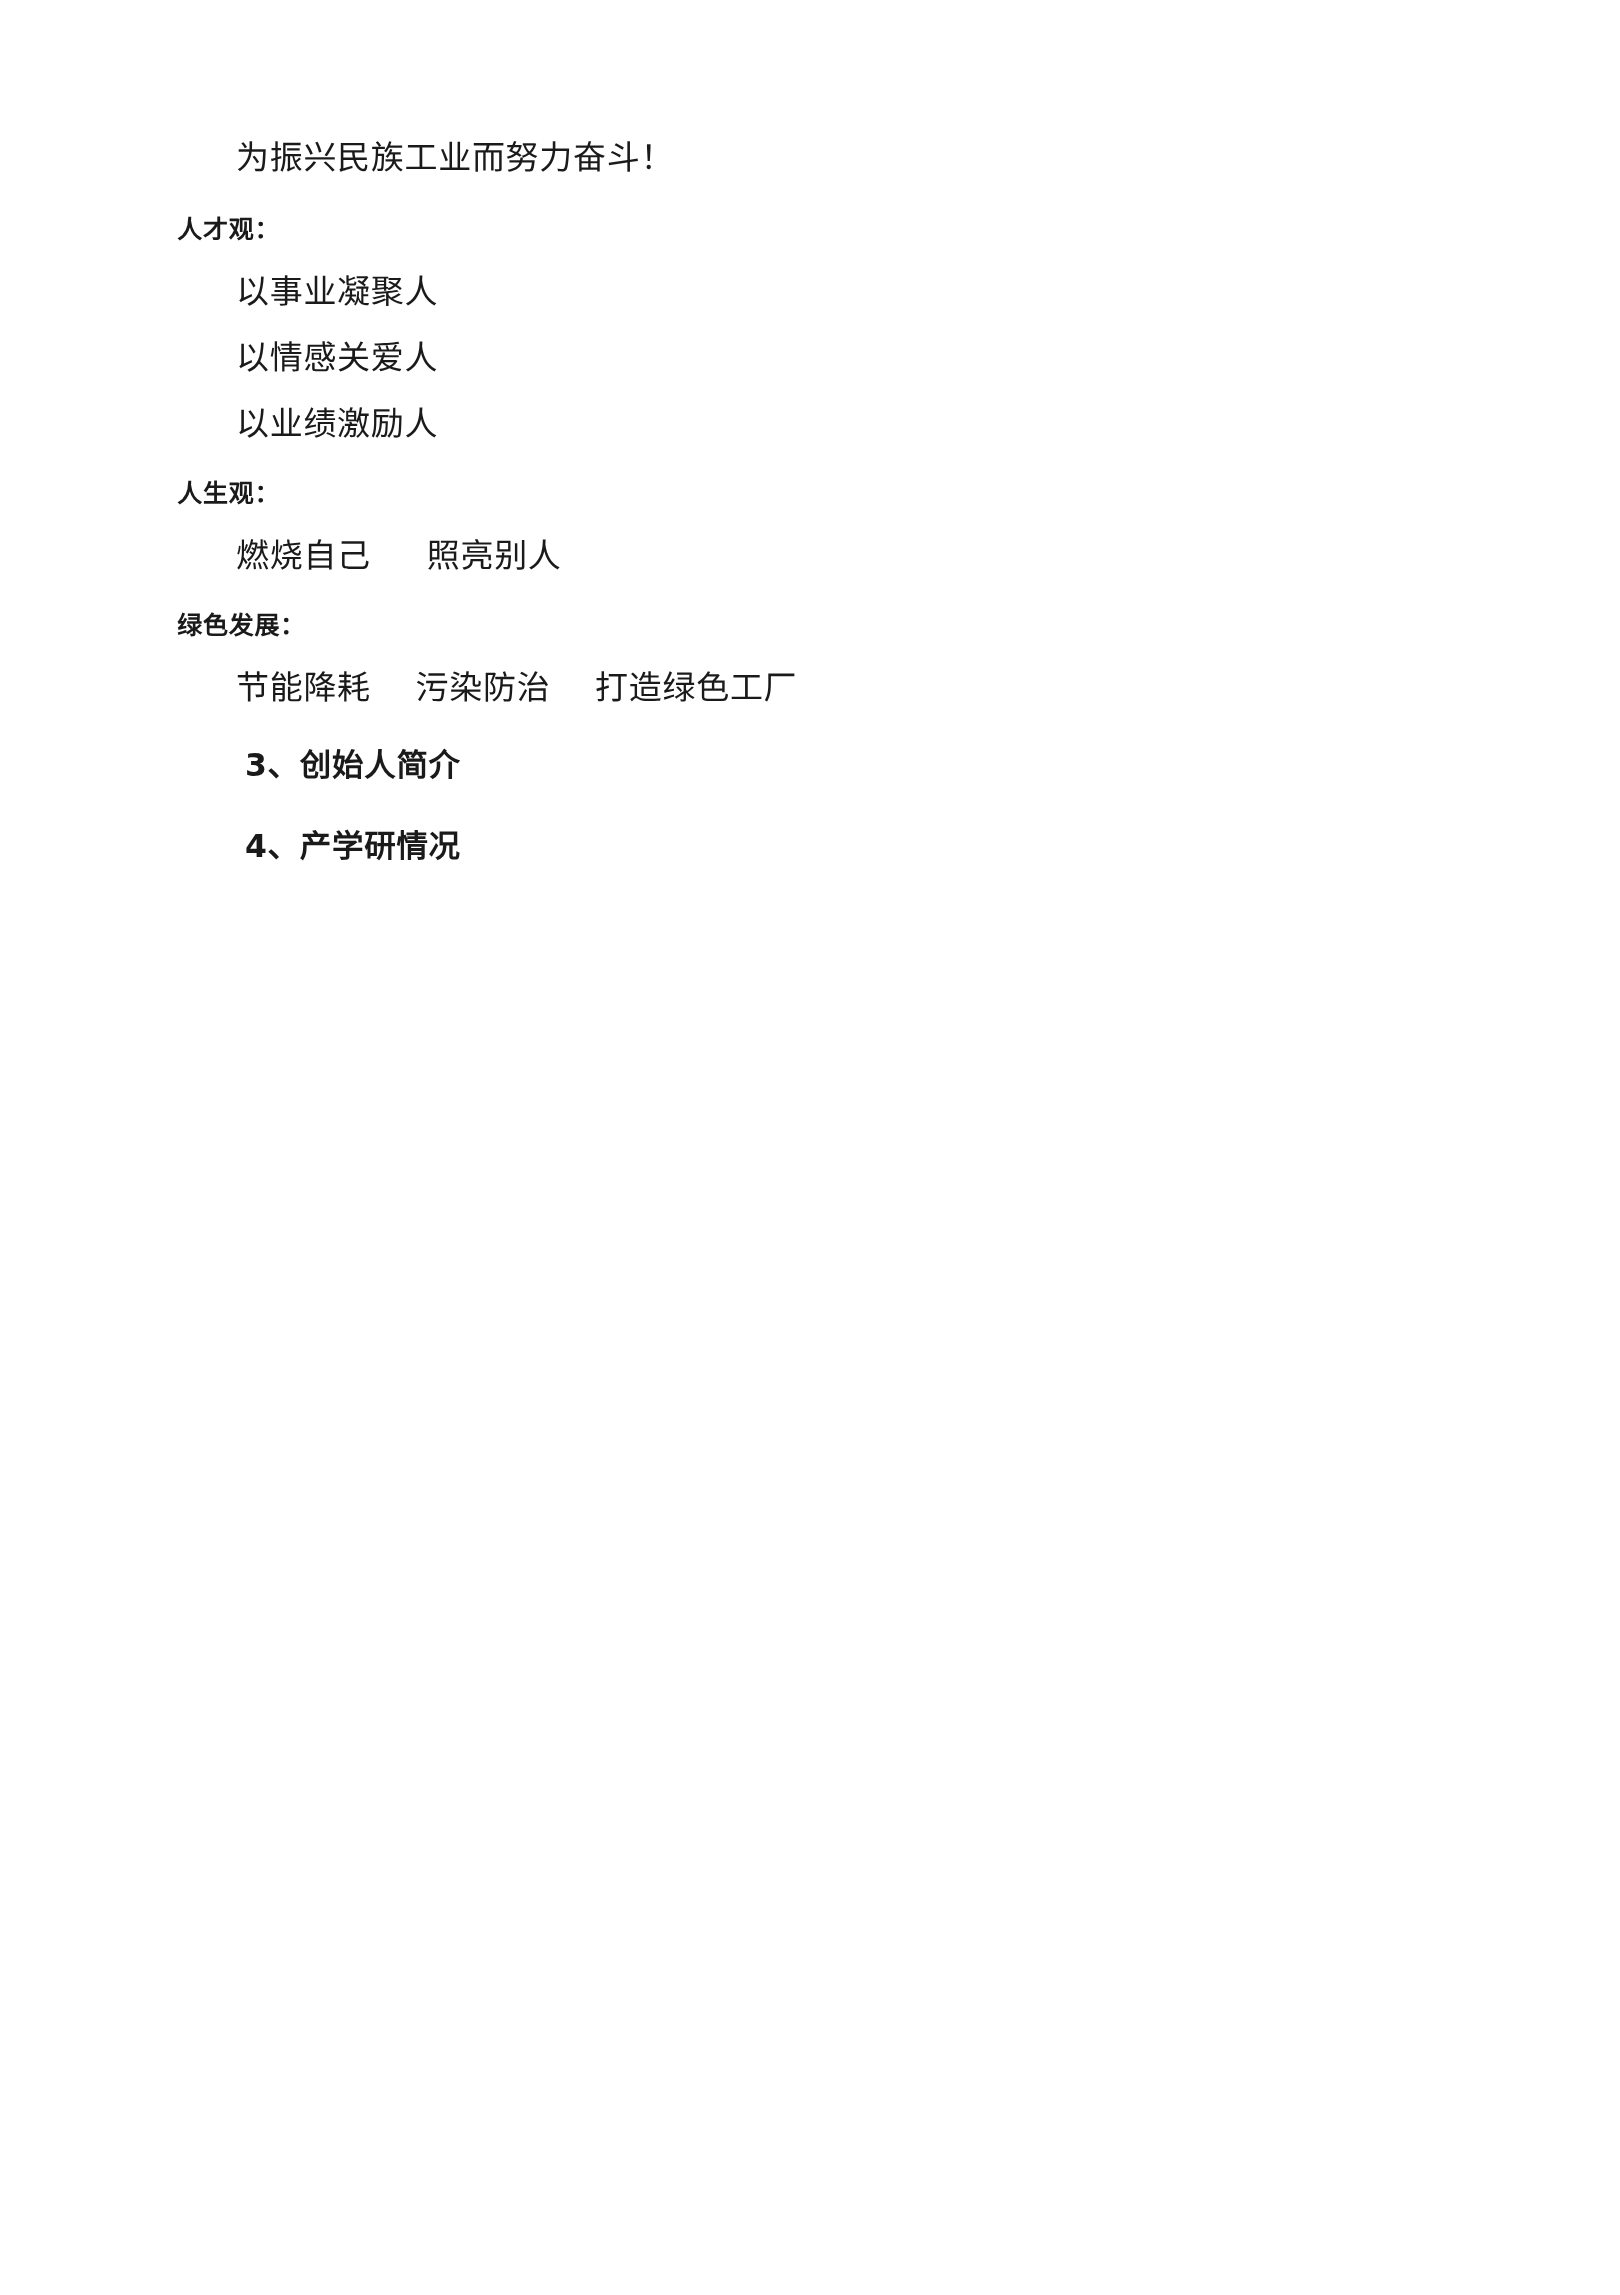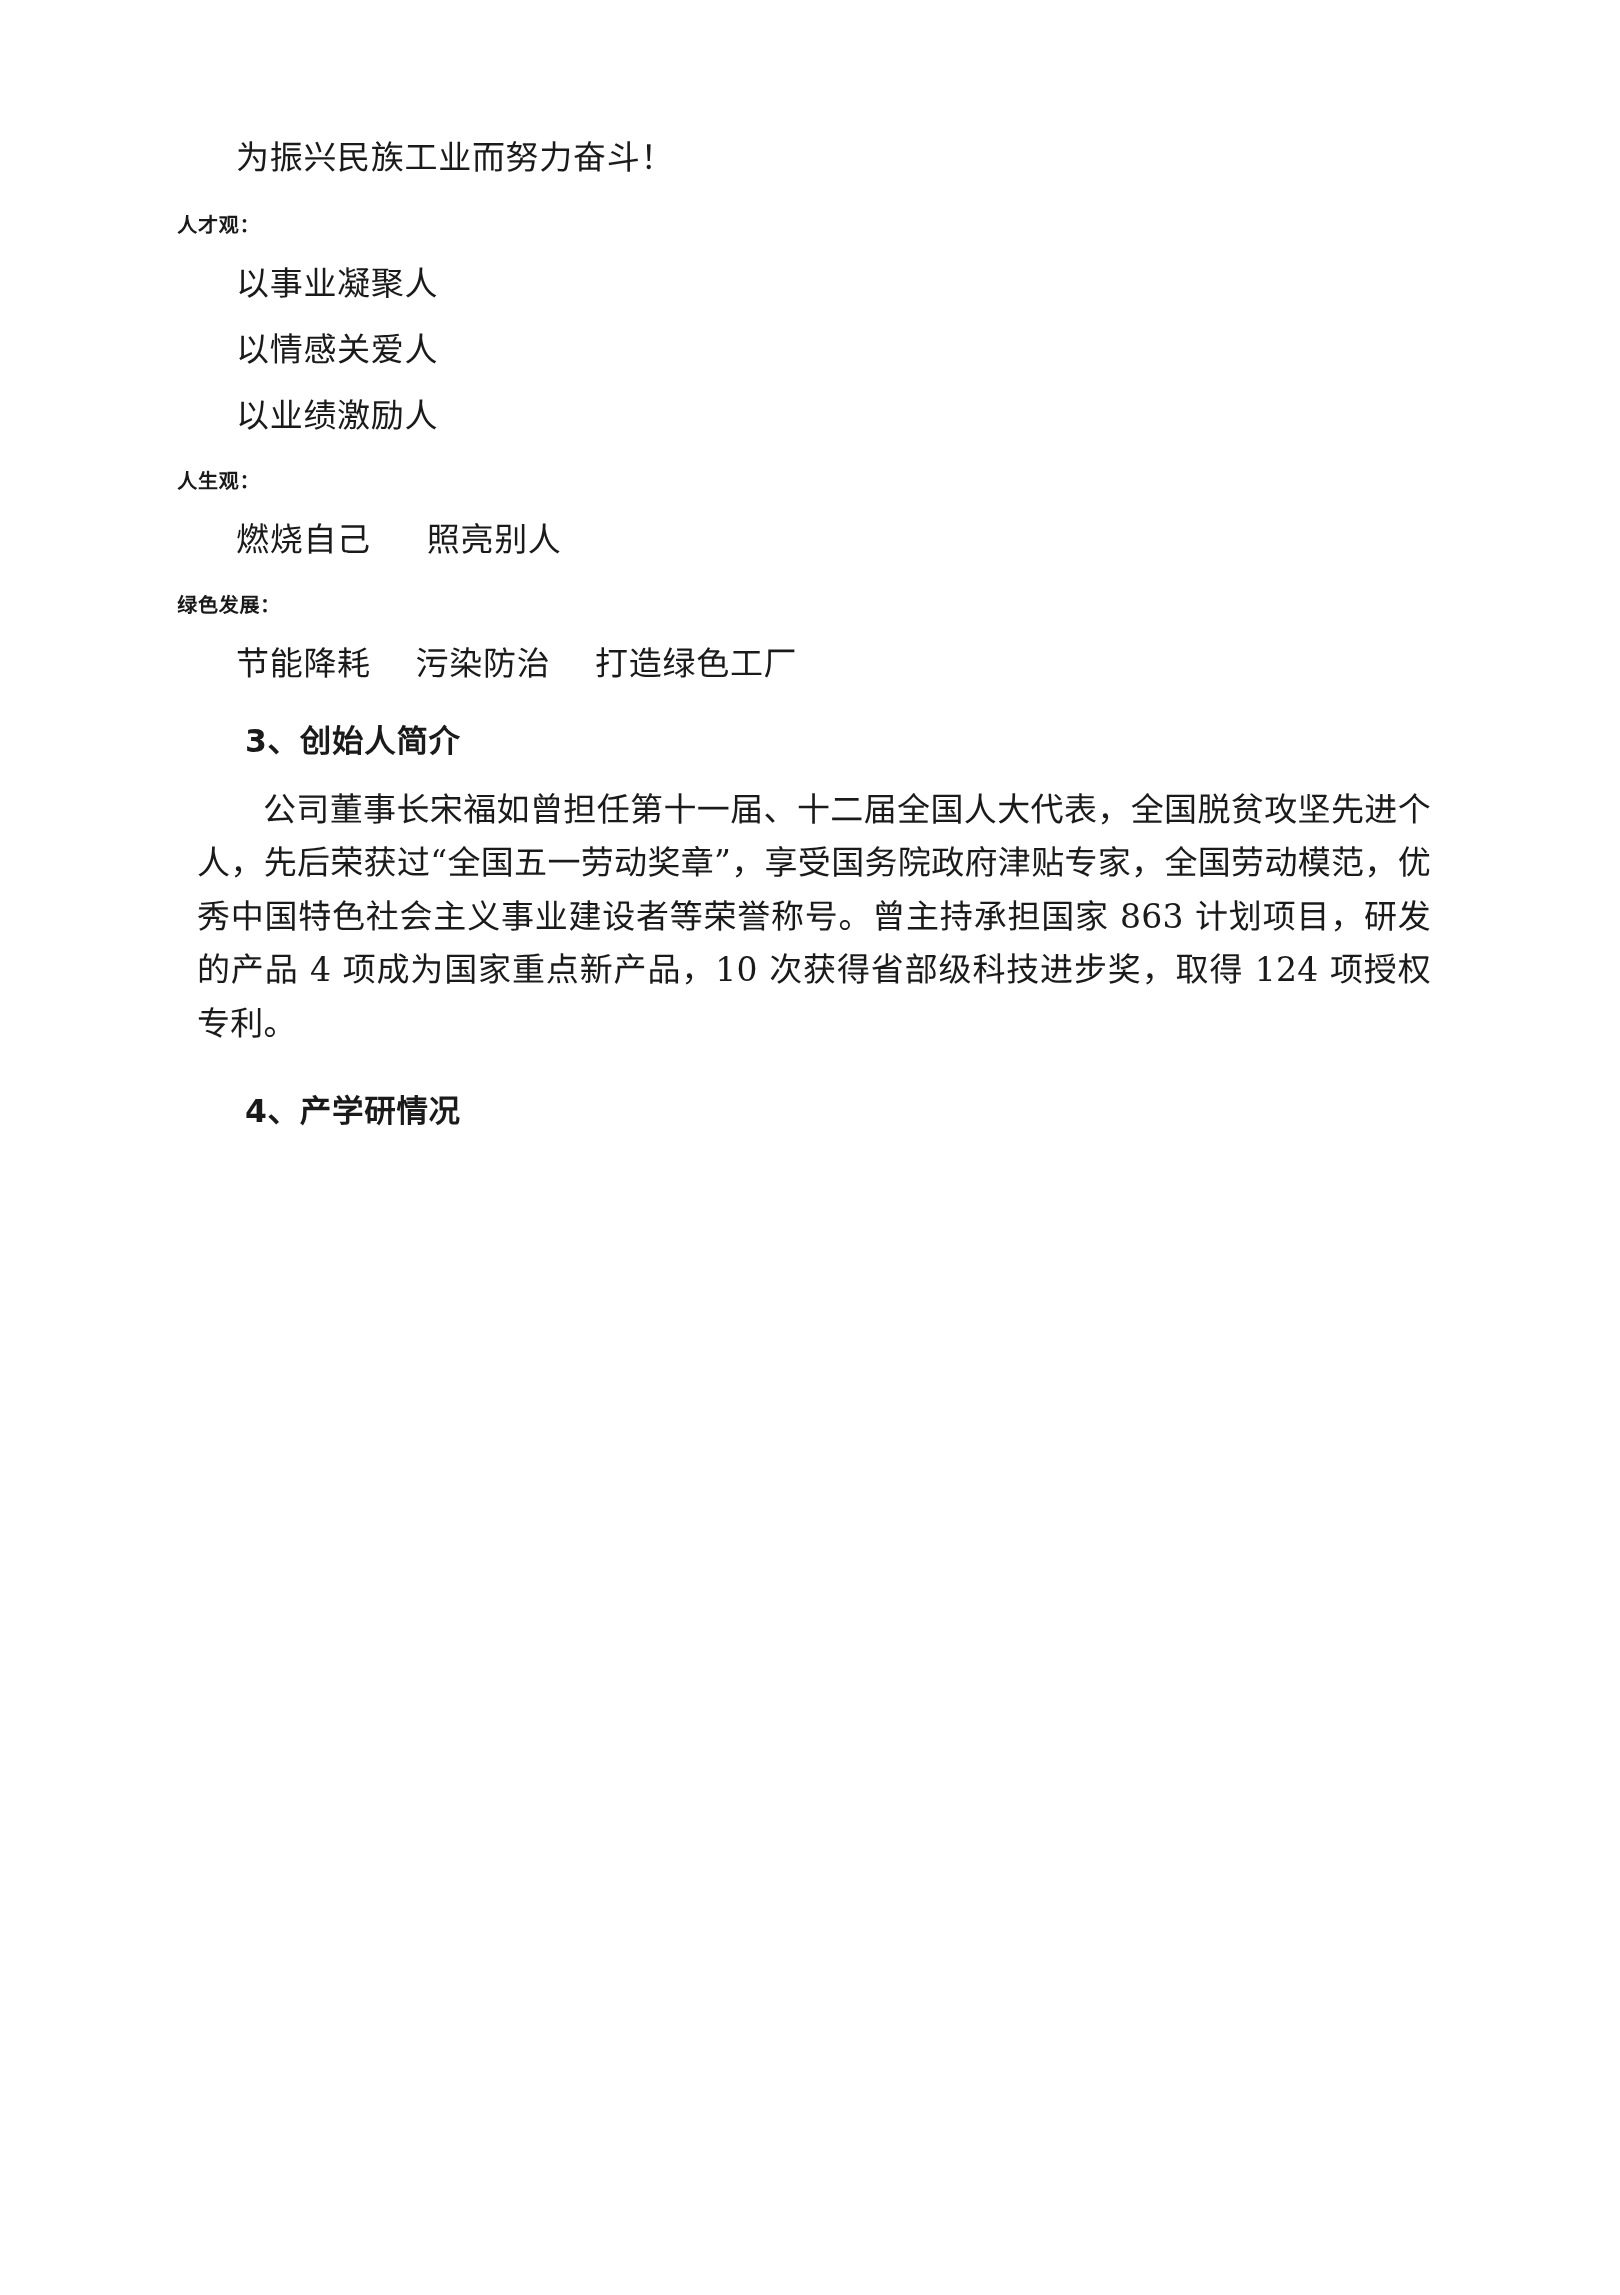--- a/index.html
+++ b/index.html
@@ -42,21 +42,21 @@
   }
   .indent-2 {
     margin-left: 39px;
     margin-bottom: 33px;
   }
 
   
   .sub-head {
     font-family: Liberation Mono, monospace;
     font-weight: bold;
-    font-size: 20px;
+    font-size: 25px;
     letter-spacing: 0.7px;
     margin-left: -19.7px;
     margin-bottom: 29px;
   }
 
   
   .section-head {
     font-family: "DejaVu Sans", "Liberation Sans", sans-serif;
     font-weight: bold;
     font-size: 31.5px;
@@ -95,20 +95,19 @@
     <div class="sub-head">人生观：</div>
 
     <div class="line indent-2">燃烧自己     照亮别人</div>
 
     <div class="sub-head">绿色发展：</div>
 
     <div class="line indent-2">节能降耗    污染防治    打造绿色工厂</div>
 
     <div class="section-head">3、创始人简介</div>
 
-    <p class="para">公司董事长宋福如曾担任第十一届、十二届全国人大代表，全国脱贫攻坚先进个人，先后荣获过“全国五一劳动奖章”，享受国务院政府津贴专家，全国劳动模范，优秀中国特色社会主义事业建设者等荣誉称号。曾主持承担国家 863 计划项目，研发的产品 4 项成为国家重点新产品，10 次获得省部级科技进步奖，取得 124 项授权专利。</p>
 
     <div class="section-head">4、产学研情况</div>
 
 
   </div>
 </div>
 
 
 </body></html>

